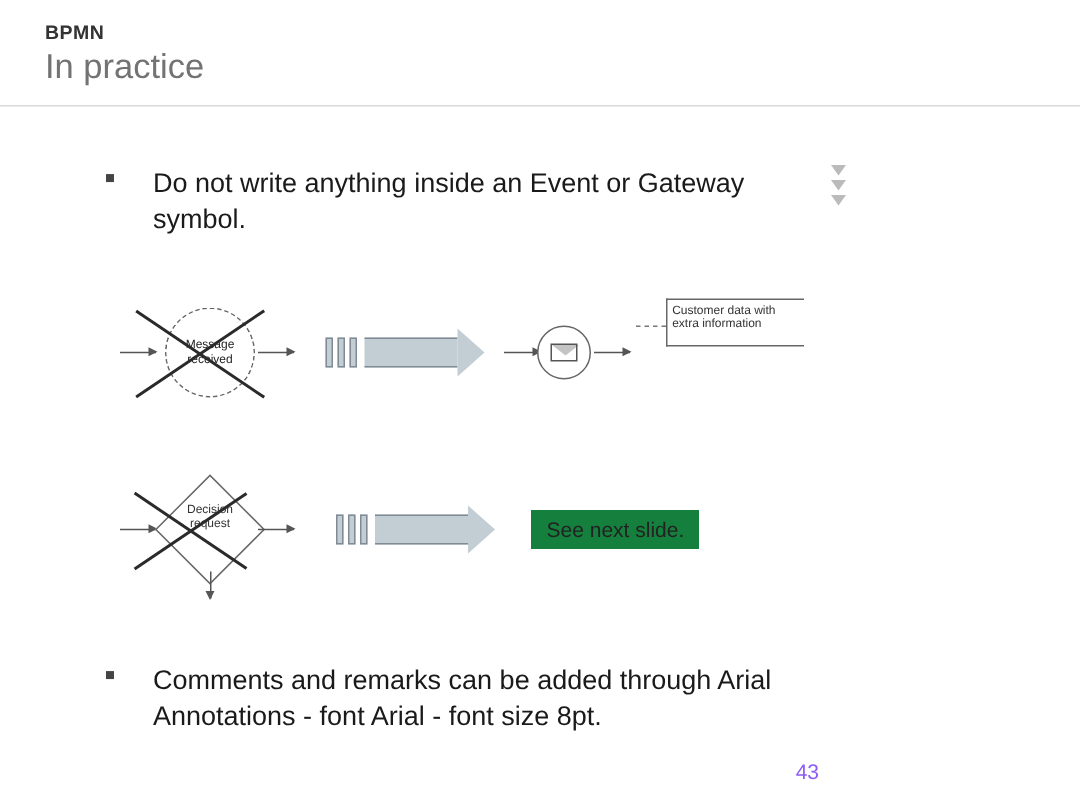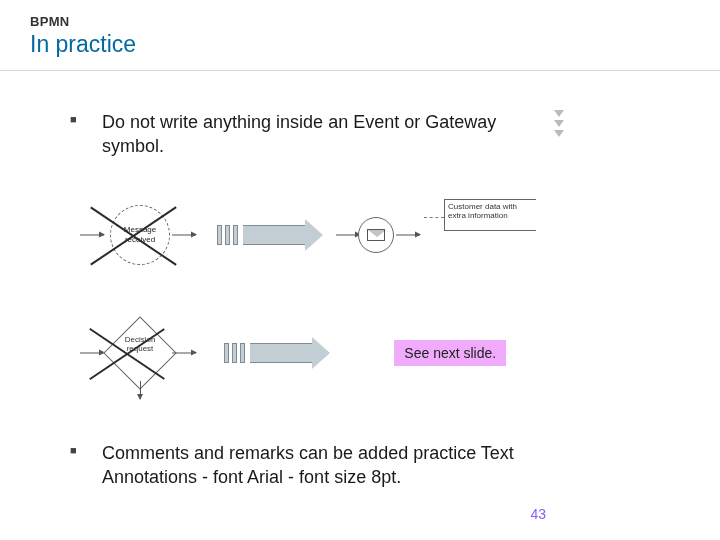--- a/index.html
+++ b/index.html
@@ -1,20 +1,20 @@
 <!DOCTYPE html>
 <html><head>
 <meta charset="utf-8">
 <style>
   * { box-sizing: border-box; margin: 0; padding: 0; }
   html, body { width: 720px; height: 540px; font-family: Arial, sans-serif; background: #fff; color: #333; }
   .slide { position: relative; width: 576px; height: 540px; }
   .header { position: absolute; top: 14px; left: 30px; }
   .kicker { font-size: 13px; font-weight: bold; color: #333; letter-spacing: 0.3px; }
-  .title  { font-size: 23px; color: #0369a1; margin-top: 2px; }
+  .title  { font-size: 23px; color: #737373; margin-top: 2px; }
   .rule   { position: absolute; top: 70px; left: 0; width: 720px; height: 1px; background: #d9d9d9; }
   .sidebar-tris { position: absolute; top: 110px; right: 12px; display: flex; flex-direction: column; gap: 3px; }
   .sidebar-tris span { display:block; width:0; height:0; border-left:5px solid transparent; border-right:5px solid transparent; border-top:7px solid #bbb; }
   .body { position: absolute; top: 110px; left: 70px; right: 50px; }
   .bul { position: relative; padding-left: 32px; font-size: 18px; color: #1a1a1a; line-height: 1.35; }
   .bul::before { content:"■"; position:absolute; left:0; top:2px; font-size:11px; color:#444; }
   .row1 { margin-top: 36px; display:flex; align-items:center; gap: 20px; }
   .row2 { margin-top: 38px; display:flex; align-items:center; gap: 40px; }
   .bul2 { margin-top: 48px; }
 
@@ -46,21 +46,21 @@
   
   .right { position:relative; width:210px; height:80px; }
   .right .circ { position:absolute; left:22px; top:22px; width:36px; height:36px; border-radius:50%; border:1px solid #666; background:#fff; display:flex; align-items:center; justify-content:center; }
   .right .env  { display:block; width:18px; height:12px; border:1px solid #555; position:relative; }
   .right .env::before { content:""; position:absolute; left:0; top:0; width:0; height:0; border-left:9px solid transparent; border-right:9px solid transparent; border-top:7px solid #555; opacity:.35; }
   .right .arr-in  { left:0; top:40px; }
   .right .arr-out { left:60px; top:40px; }
   .right .annot { position:absolute; left:108px; top:4px; width:92px; height:32px; border-left:1px solid #666; border-top:1px solid #666; border-bottom:1px solid #666; padding:2px 3px; font-size:8px; line-height:1.2; color:#333; }
   .right .lead  { position:absolute; left:88px; top:22px; width:20px; height:1px; border-top:1px dashed #777; }
 
-  .see-next { display:inline-block; padding:5px 10px; font-size:14px; color:#222; background:#f0abfc;margin-left:40px; }
+  .see-next { display:inline-block; padding:5px 10px; font-size:14px; color:#222; background:#15803d; }
 
   .pagenum { position:absolute; right:30px; bottom:18px; font-size:14px; color:#8b5cf6; }
 </style>
 </head>
 <body>
 
 <div class="slide">
 
   <div class="header">
     <div class="kicker">BPMN</div>
@@ -131,18 +131,18 @@
           </div>
         <div class="shaft"></div>
           <div class="head"></div>
       </div>
 
       <div style="width:210px; display:flex; align-items:center;">
         <span class="see-next">See next slide.</span>
       </div>
     </div>
 
-    <div class="bul bul2">Comments and remarks can be added practice Text Annotations - font Arial - font size 8pt.</div>
+    <div class="bul bul2">Comments and remarks can be added through Arial Annotations - font Arial - font size 8pt.</div>
 
   </div>
 
   <div class="pagenum">43</div>
 </div>
 
 </body></html>

